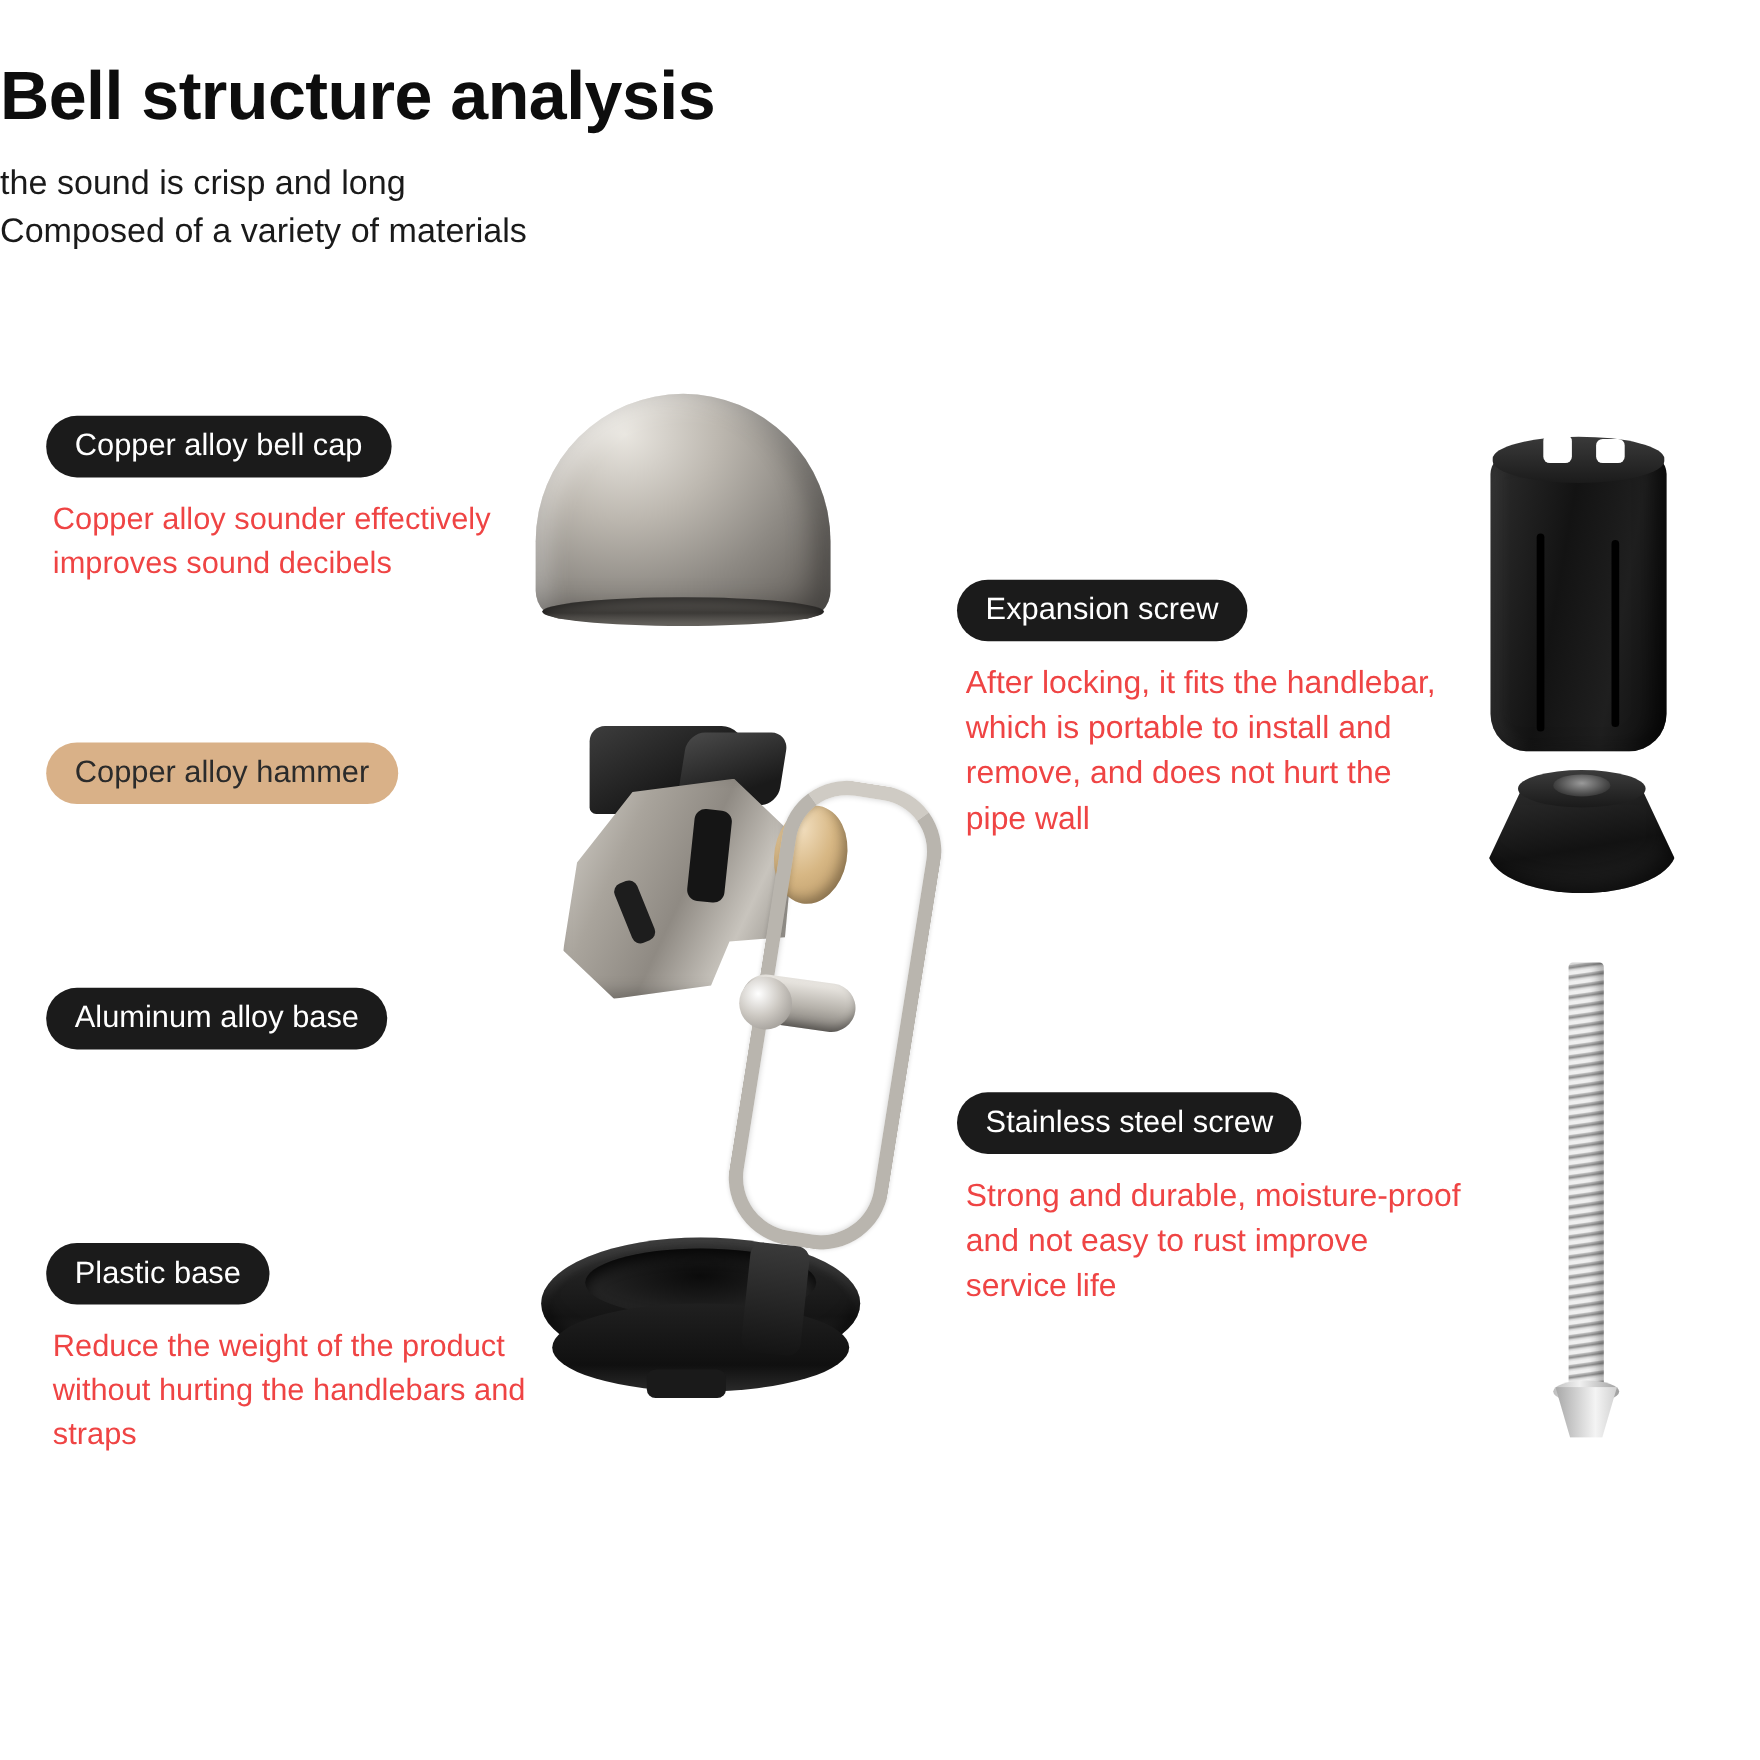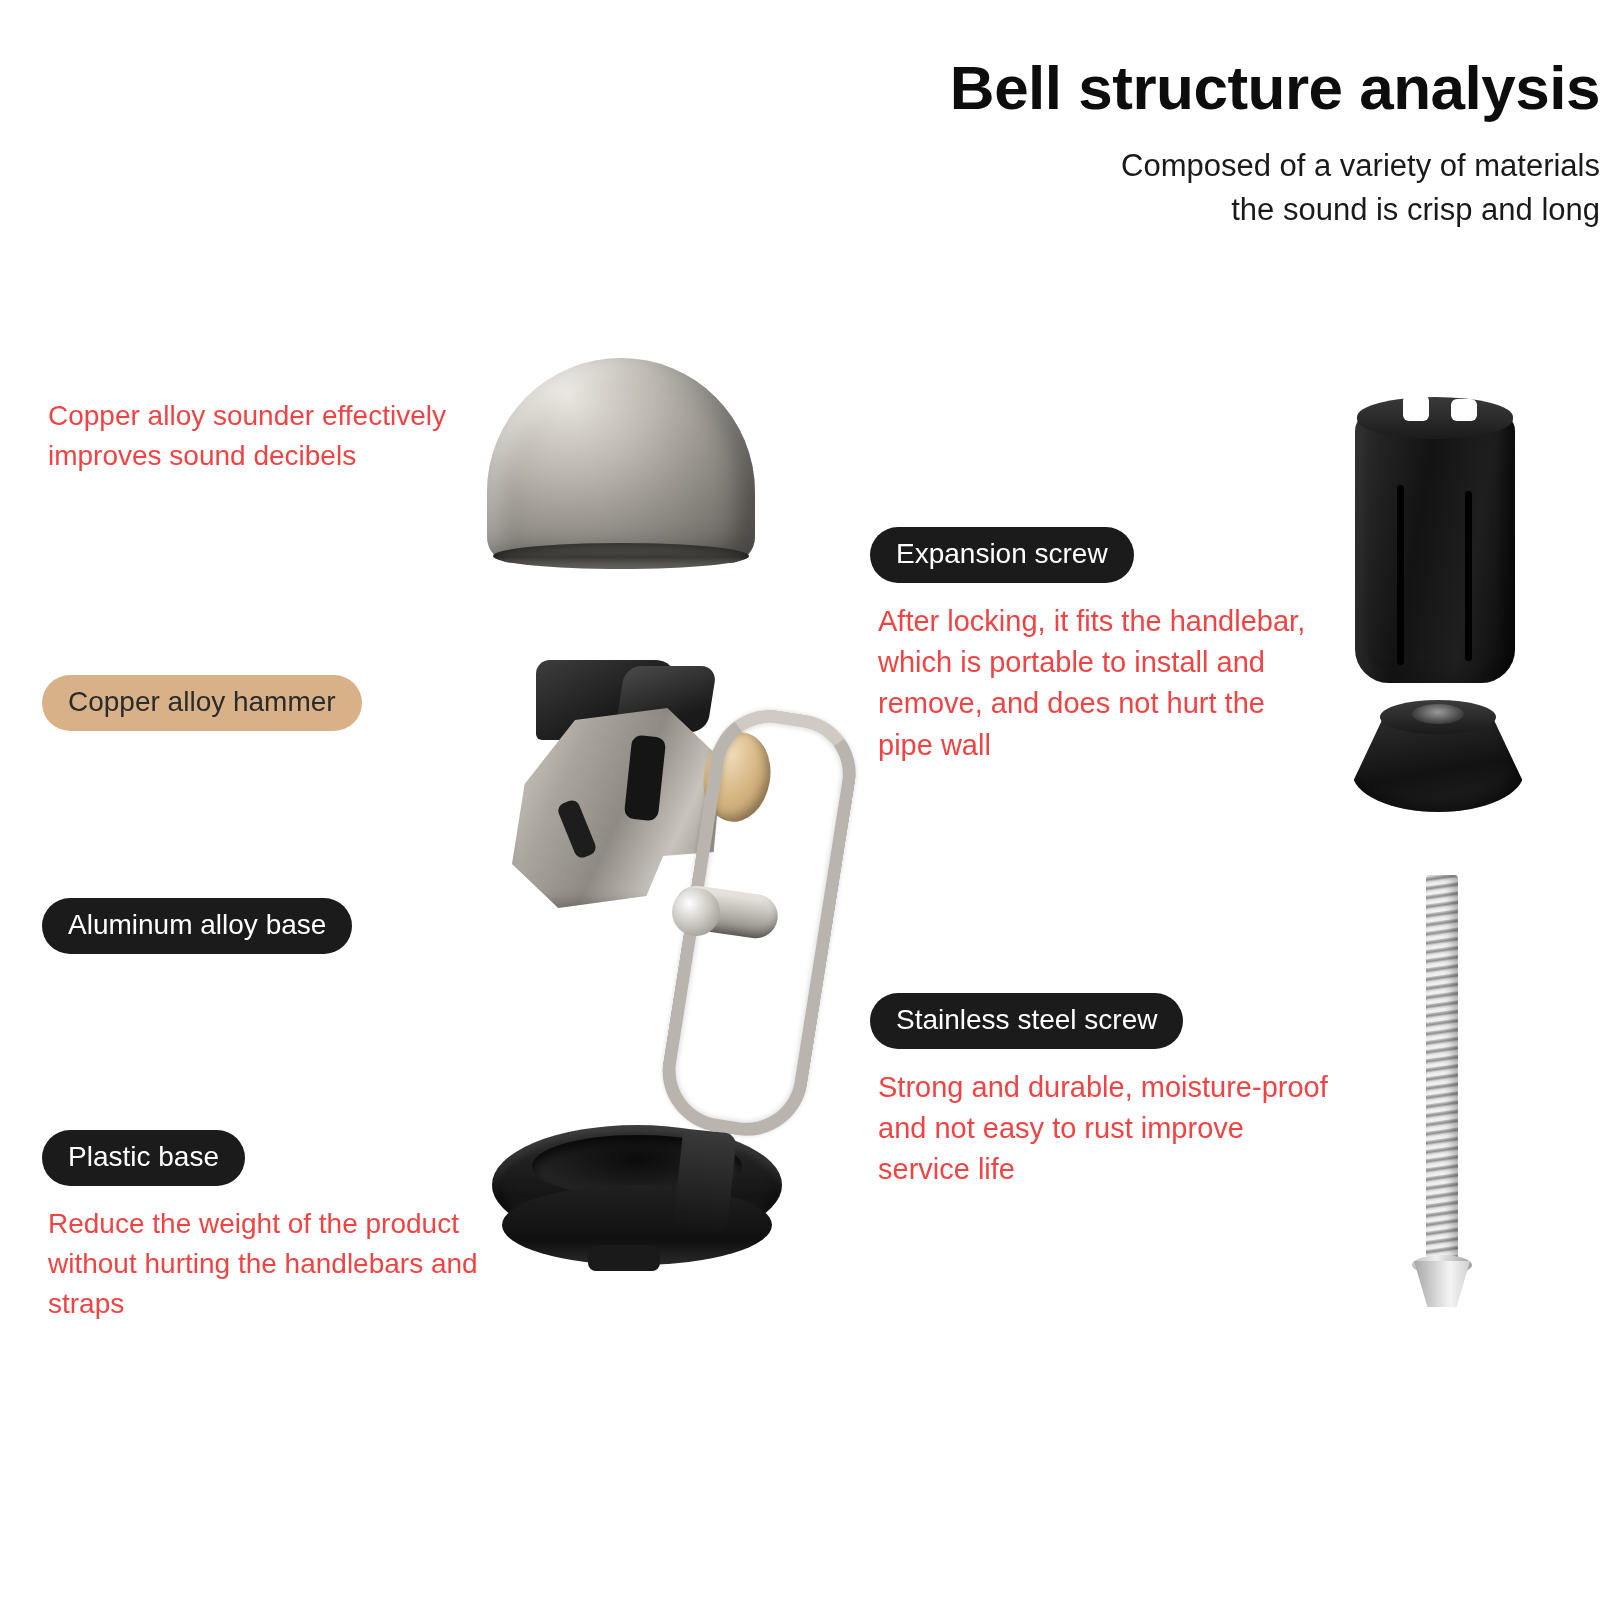--- a/index.html
+++ b/index.html
@@ -15,21 +15,21 @@
     position: relative;
     overflow: hidden;
   }
 
   
   .header {
     position: absolute;
     top: 54px;
     left: 0;
     width: 100%;
-    text-align: right;
+    text-align: left;
   }
   .title {
     font-size: 62px;
     font-weight: bold;
     letter-spacing: -0.5px;
     line-height: 1.1;
     color: #0d0d0d;
   }
   .subtitle {
     margin-top: 22px;
@@ -353,26 +353,27 @@
     border-radius: 30px / 10px;
     background: linear-gradient(90deg, #bdbdbd, #f0f0f0 40%, #9e9e9e);
   }
 </style>
 </head>
 <body>
 
 <div class="header">
   <div class="title">Bell structure analysis</div>
   <div class="subtitle">
+    <div>the sound is crisp and long</div>
     <div>Composed of a variety of materials</div>
-    <div>the sound is crisp and long</div>
   </div>
 </div>
 
 <div class="block" id="blk-cap">
+  <div class="pill pill-dark">Copper alloy bell cap</div>
   <div class="desc">Copper alloy sounder effectively improves sound decibels</div>
 </div>
 
 <div class="block" id="blk-hammer">
   <div class="pill pill-tan">Copper alloy hammer</div>
 </div>
 
 <div class="block" id="blk-base">
   <div class="pill pill-dark">Aluminum alloy base</div>
 </div>

